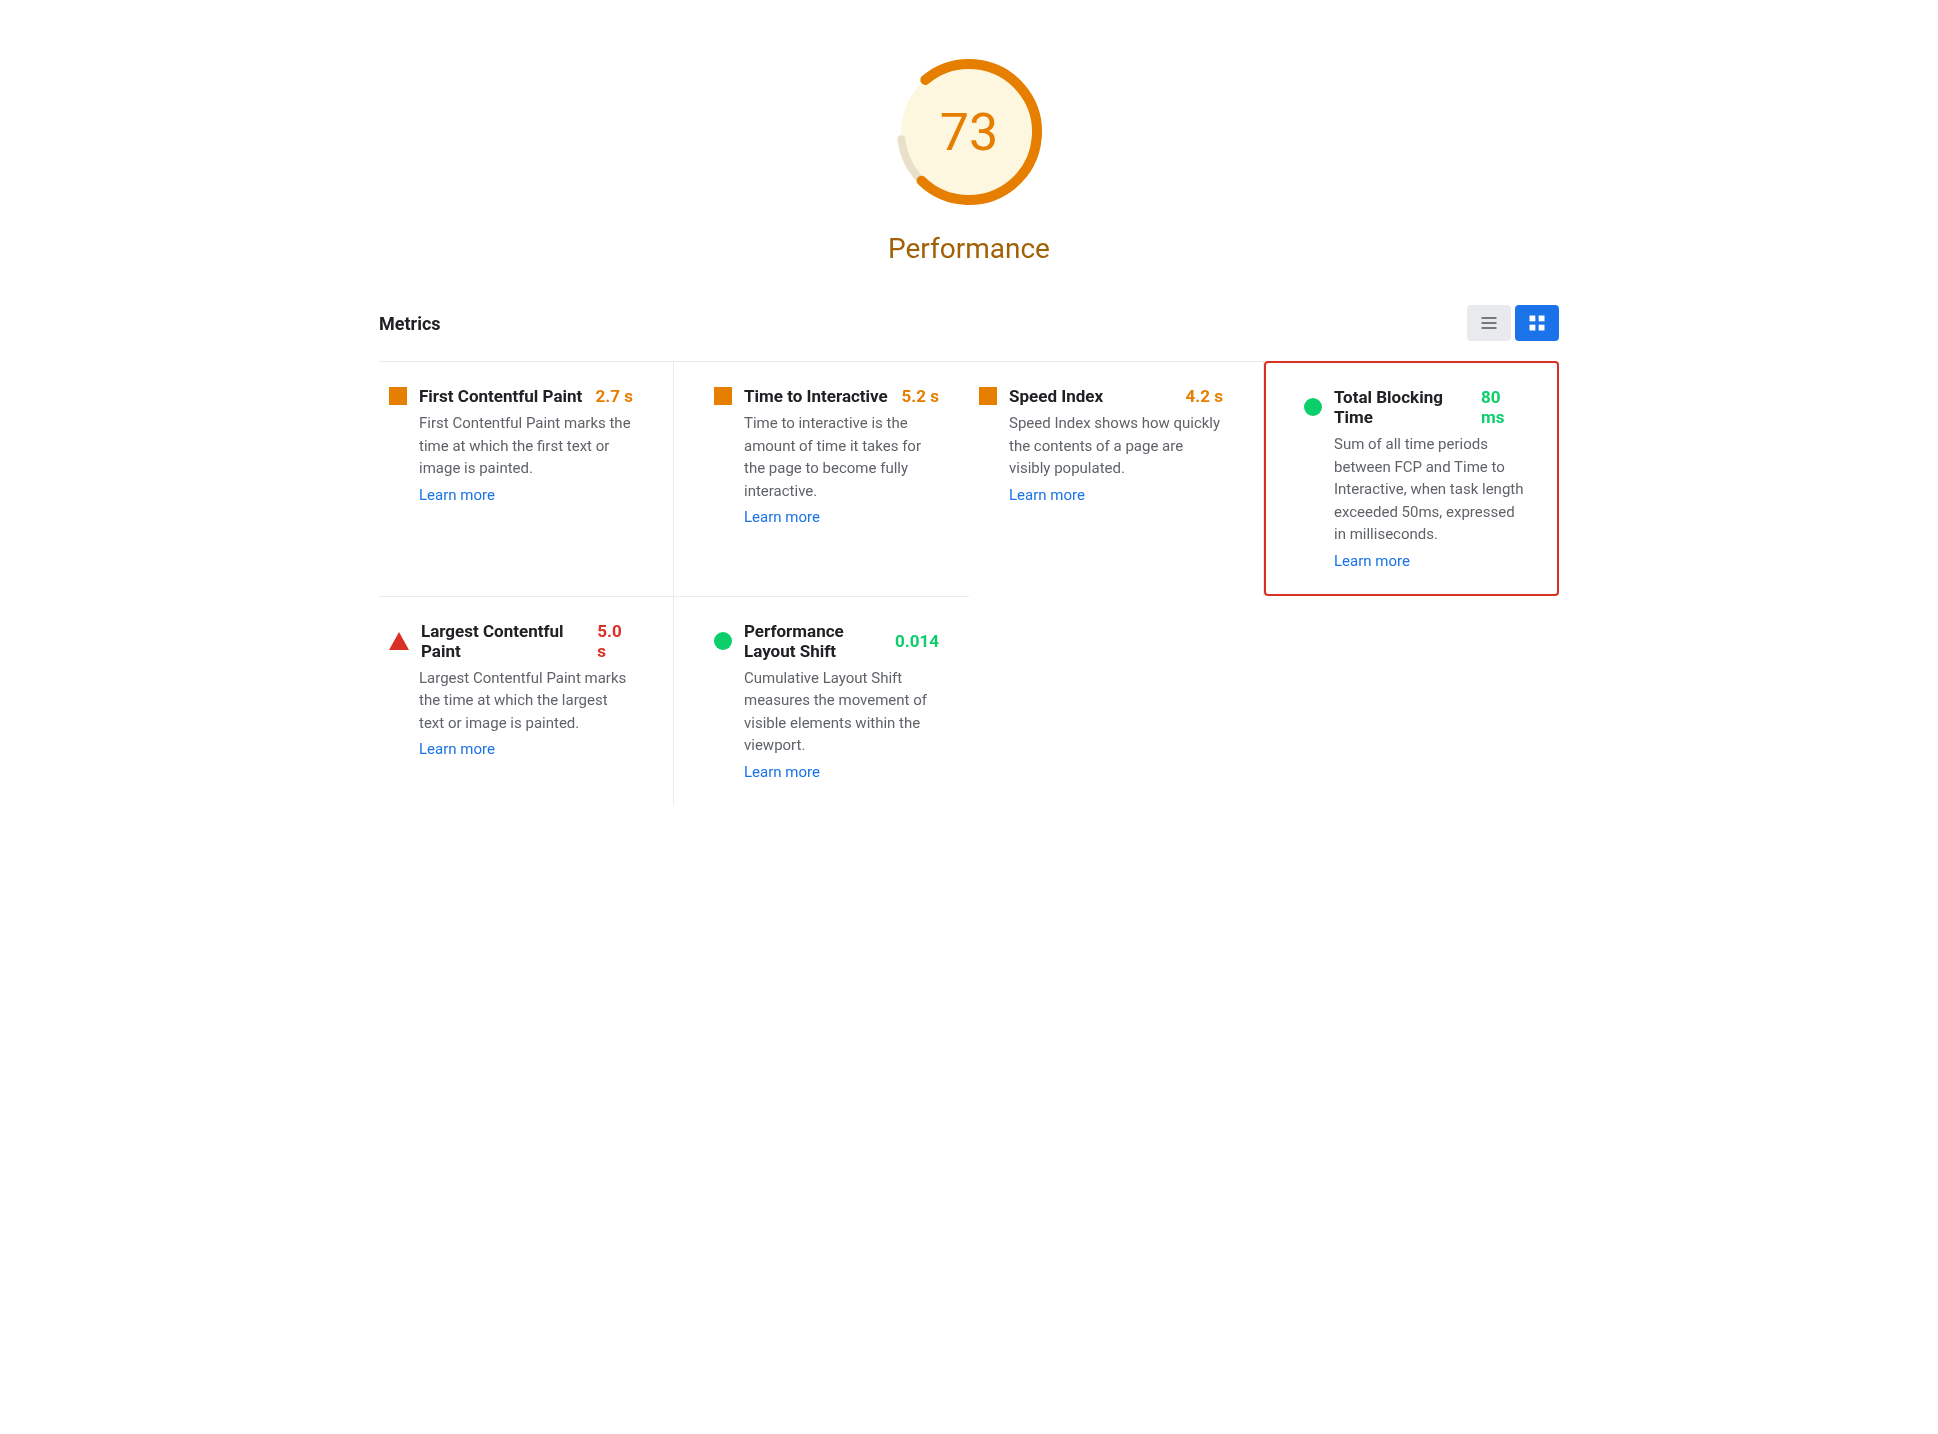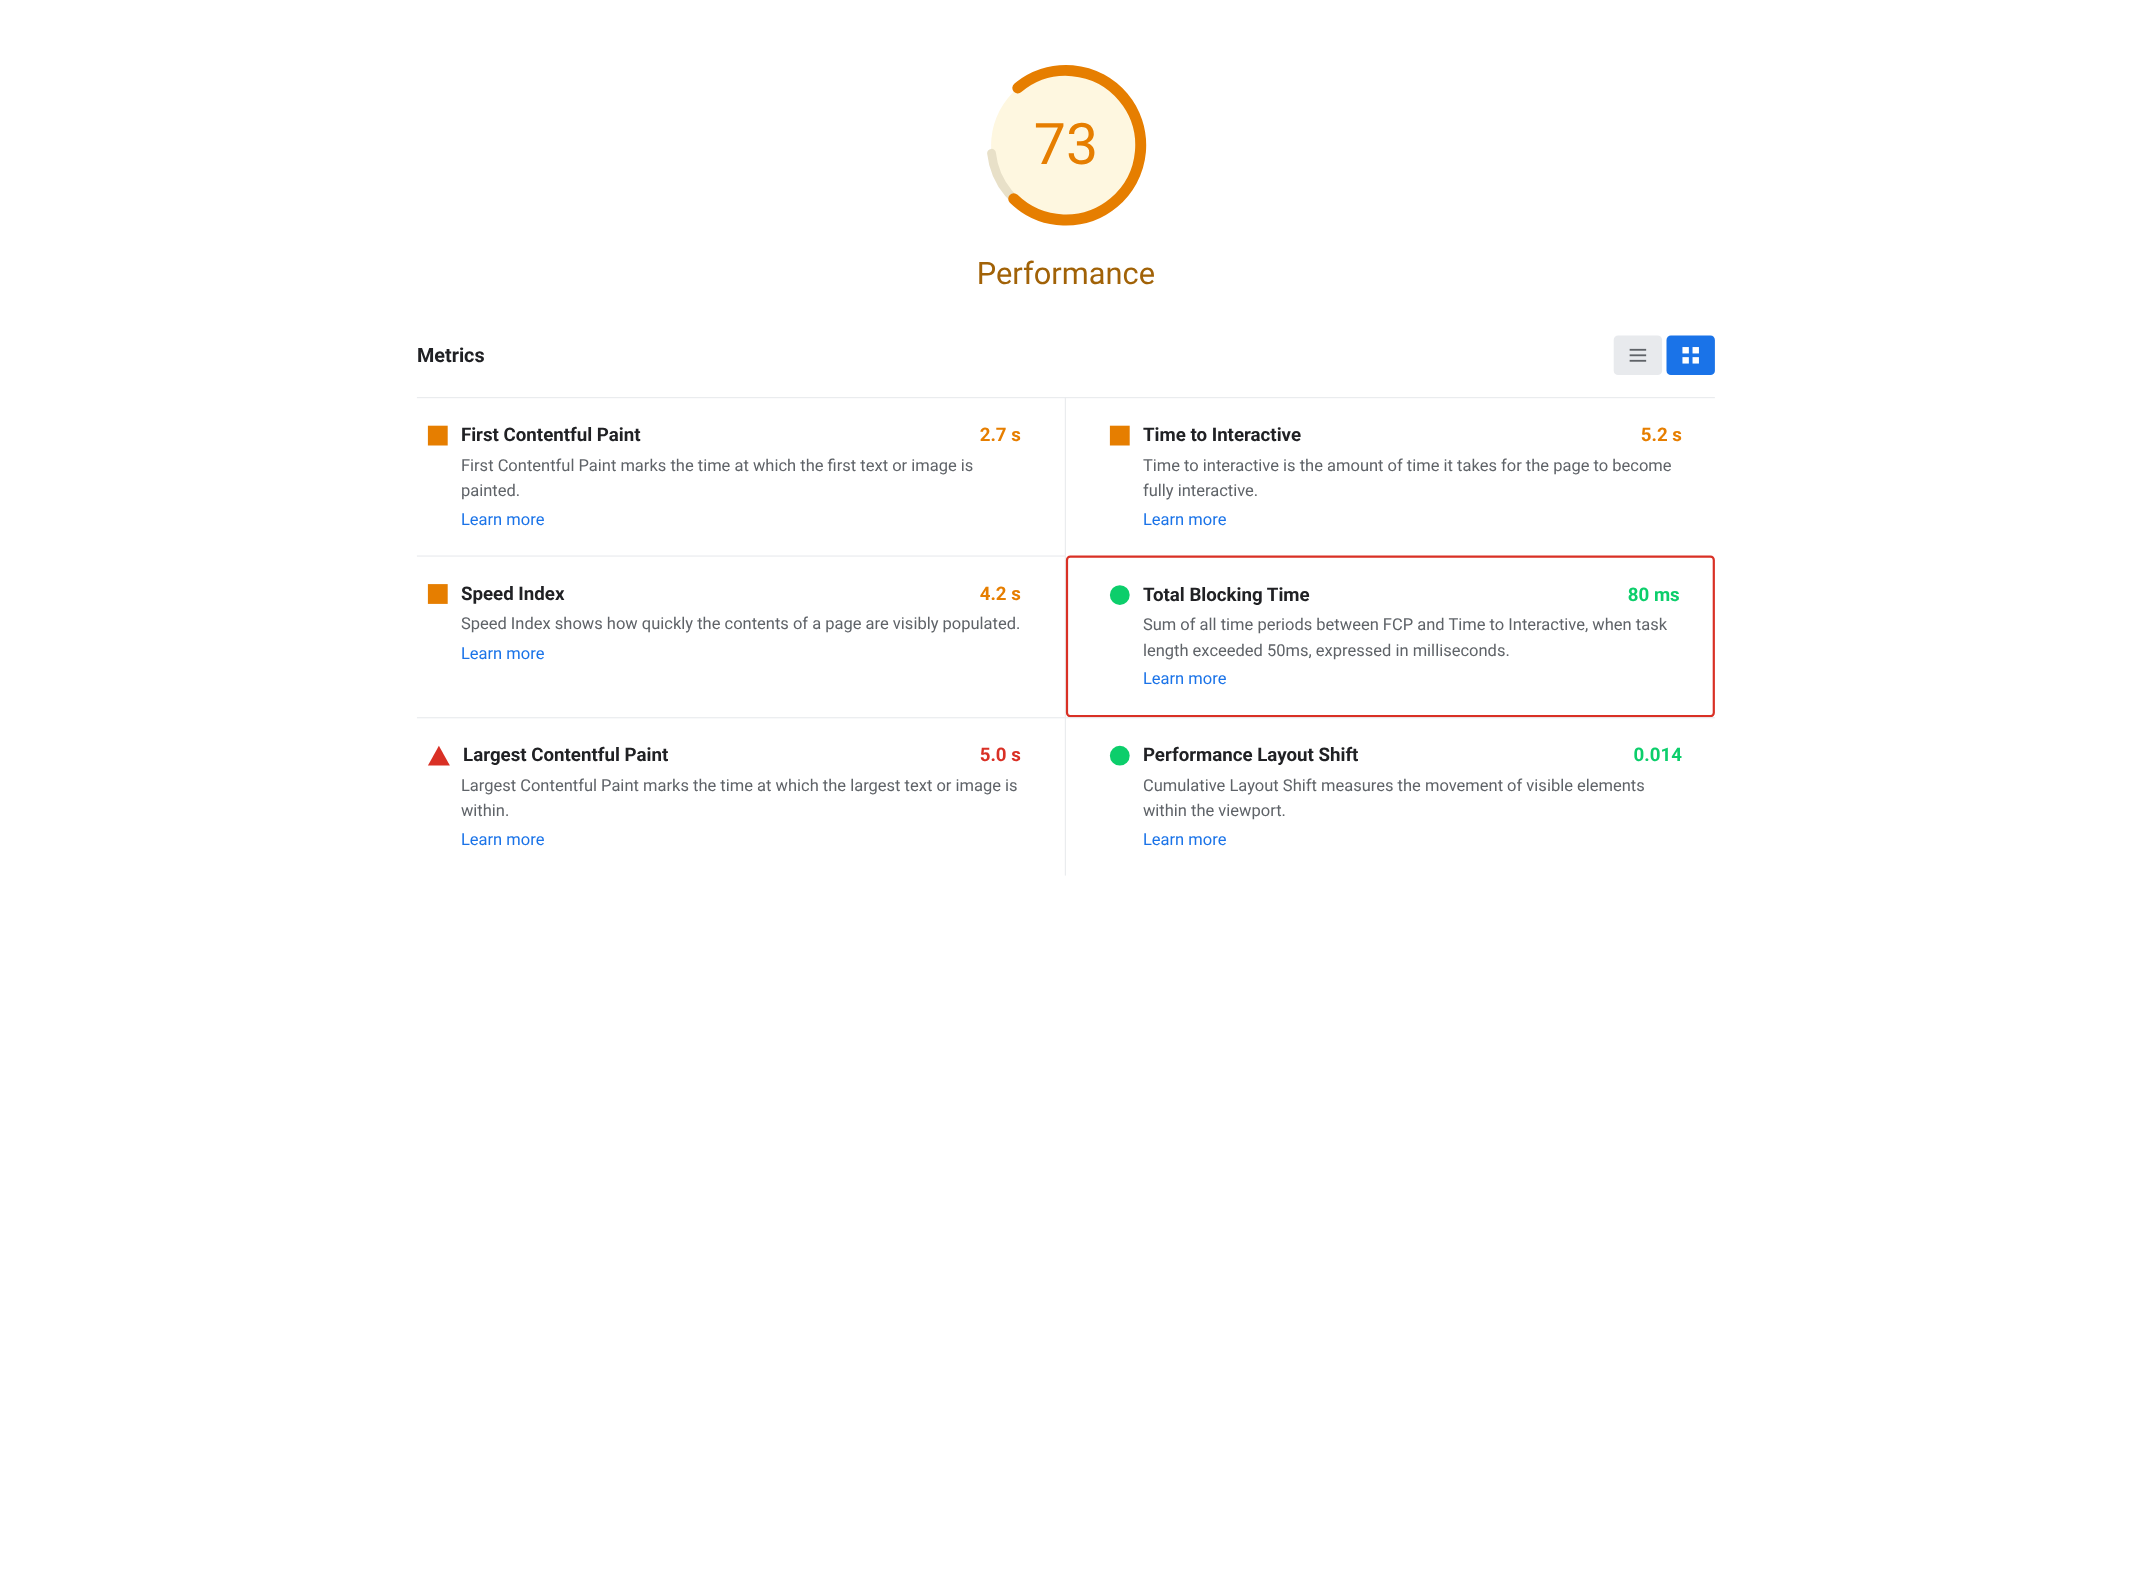--- a/index.html
+++ b/index.html
@@ -85,21 +85,21 @@
       background: #1a73e8;
     }
     .toggle-btn svg {
       width: 20px;
       height: 20px;
     }
 
     
     .metrics-grid {
       display: grid;
-      grid-template-columns: 1fr 1fr;
+      grid-template-columns: 1fr 1fr 1fr 1fr;
       gap: 0;
     }
     .metric-cell {
       padding: 24px 30px 24px 10px;
       border-top: 1px solid #e8eaed;
       display: flex;
       flex-direction: column;
       gap: 6px;
     }
     .metric-cell:nth-child(2n+1) {
@@ -269,21 +269,21 @@
       </div>
 
       <div class="metric-cell">
         <div class="metric-header">
           <div class="metric-title-group">
             <div class="metric-icon triangle-red"></div>
             <span class="metric-name">Largest Contentful Paint</span>
           </div>
           <span class="metric-value red">5.0 s</span>
         </div>
-        <p class="metric-desc">Largest Contentful Paint marks the time at which the largest text or image is within.</p>
+        <p class="metric-desc">Largest Contentful Paint marks the time at which the largest text or image is painted.</p>
         <a class="metric-link" href="#">Learn more</a>
       </div>
 
       <div class="metric-cell">
         <div class="metric-header">
           <div class="metric-title-group">
             <div class="metric-icon circle-green"></div>
             <span class="metric-name">Performance Layout Shift</span>
           </div>
           <span class="metric-value green">0.014</span>

